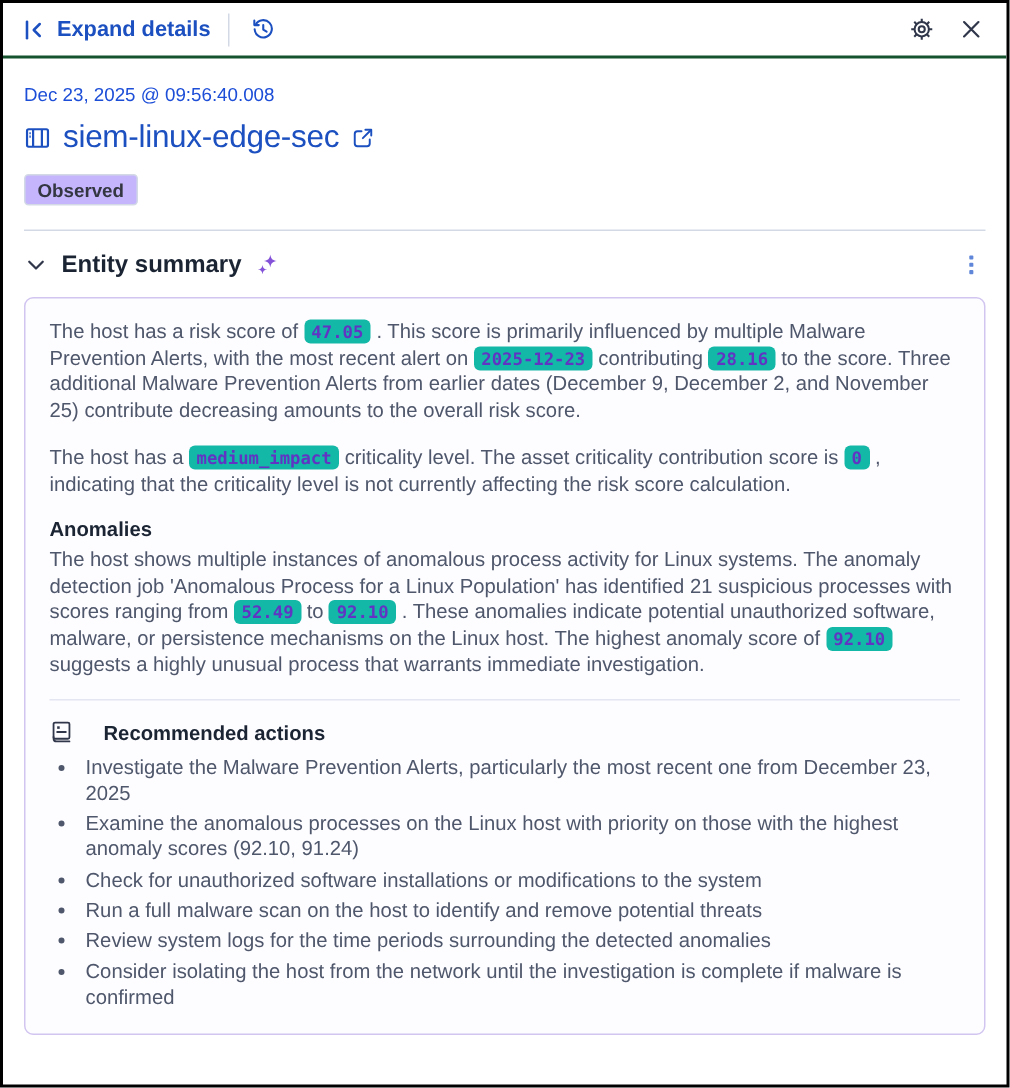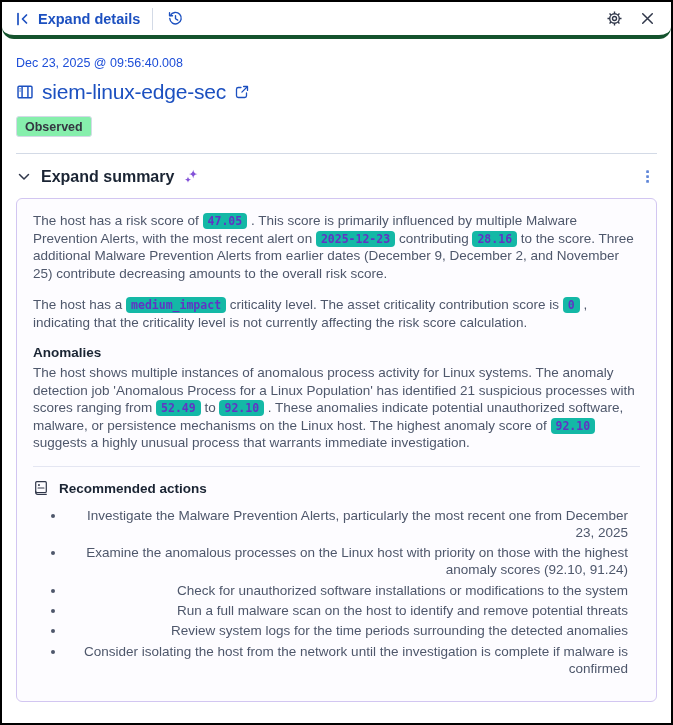--- a/index.html
+++ b/index.html
@@ -16,22 +16,21 @@
   svg{ display:block; }
   .blue{ color:#1c50c0; }
   .dark{ color:#30374a; }
   .purple{ color:#8352d8; }
   .dotblue{ color:#5f86d8; }
 
   
   .flyout-header{
     display:flex; align-items:center;
     height:37px; padding:0 13px;
-    border-bottom:4px solid #14532d;
-    border-radius:12px;
+    border-bottom:2px solid #14532d;
   }
   .expand-btn{
     display:flex; align-items:center; gap:7px;
     background:none; border:none; padding:0;
     font-family:inherit; font-size:14.5px; font-weight:600;
     color:#1c50c0; cursor:pointer;
   }
   .hdr-sep{ width:1px; height:22px; background:#d3dae6; margin:0 12px; }
   .icon-btn{
     background:none; border:none; padding:2px; cursor:pointer;
@@ -42,21 +41,21 @@
   
   .flyout-body{ padding:13px 14px 0; }
   .timestamp{ font-size:12.5px; color:#1d4ed8; margin:4px 0 10px; }
   .title-row{ display:flex; align-items:center; gap:8px; margin:2px 0 8px; }
   .entity-title{
     font-size:21px; font-weight:400; color:#1c50c0;
     text-decoration:none; letter-spacing:-0.2px; cursor:pointer;
   }
   .badge{
     display:inline-block; font-size:12.5px; font-weight:600; color:#343741;
-    border:1px solid #d3dae6; border-radius:3px; background:#86efac;
+    border:1px solid #d3dae6; border-radius:3px; background:#c4b5fd;
     padding:2.5px 8px; margin:4px 0 2px;
   }
   .hr{ border:none; border-top:1px solid #d3dae6; margin:14px 0 13px; }
 
   
   .summary-head{ display:flex; align-items:center; gap:9px; margin:4px 0 12px; }
   .summary-title{ font-size:16px; font-weight:700; color:#1a2433; }
   .menu-btn{ margin-left:auto; }
 
   .summary-card{
@@ -67,25 +66,25 @@
   .sec-h{ font-size:13.5px; font-weight:700; color:#1a2433; margin:0 0 4px; }
   .sec-p{ font-size:13.5px; line-height:1.3; color:#4e576b; margin:0 0 14px; }
   .code{
     font-family:"DejaVu Sans Mono", monospace;
     font-size:11.5px; font-weight:700; color:#6134c4;
     background:#14b8a6; border-radius:4px; padding:1px 5px;
     white-space:nowrap;
   }
   .card-hr{ border:none; border-top:1px solid #e4e6f2; margin:2px 0 13px; }
 
-  .rec-head{ display:flex; align-items:center; gap:10px; margin:0 0 8px; }
+  .rec-head{ display:flex; align-items:center; gap:20px; margin:0 0 8px; }
   .rec-title{ font-size:13.5px; font-weight:700; color:#1a2433; }
   .rec-list{
-    margin:12px; padding-left:21px;
-    font-size:13.5px; line-height:1.25; color:#4e576b;text-align:right;
+    margin:0; padding-left:21px;
+    font-size:13.5px; line-height:1.25; color:#4e576b;
   }
   .rec-list li{ margin-bottom:3.5px; padding-left:3px; }
 </style>
 </head>
 <body>
 
 <div class="flyout-header">
   <button class="expand-btn">
     <span>
       <svg viewBox="0 0 16 16" width="16" height="16" fill="none" stroke="currentColor" stroke-width="1.7" stroke-linecap="round" stroke-linejoin="round">
@@ -155,21 +154,21 @@
 
   
   <div class="summary-head">
     <button class="icon-btn dark" style="padding:0;">
       <span>
         <svg viewBox="0 0 16 16" width="16" height="16" fill="none" stroke="currentColor" stroke-width="1.5" stroke-linecap="round" stroke-linejoin="round">
           <path d="M3.5 5.5 8 10l4.5-4.5"></path>
         </svg>
       </span>
     </button>
-    <span class="summary-title">Expand summary</span>
+    <span class="summary-title">Entity summary</span>
     <span class="purple">
       <svg viewBox="0 0 16 16" width="17" height="17" fill="currentColor">
         <path d="M9.6 1.6c.4 2.7 1.4 3.7 4.1 4.1-2.7.4-3.7 1.4-4.1 4.1-.4-2.7-1.4-3.7-4.1-4.1 2.7-.4 3.7-1.4 4.1-4.1Z"></path>
         <path d="M4.7 8.1c.3 1.9 1 2.6 2.9 2.9-1.9.3-2.6 1-2.9 2.9-.3-1.9-1-2.6-2.9-2.9 1.9-.3 2.6-1 2.9-2.9Z"></path>
       </svg>
     </span>
     <button class="icon-btn menu-btn dotblue">
       <span>
         <svg viewBox="0 0 16 16" width="15" height="15" fill="currentColor">
           <rect x="6.6" y="1.4" width="2.9" height="2.9" rx="0.7"></rect>

